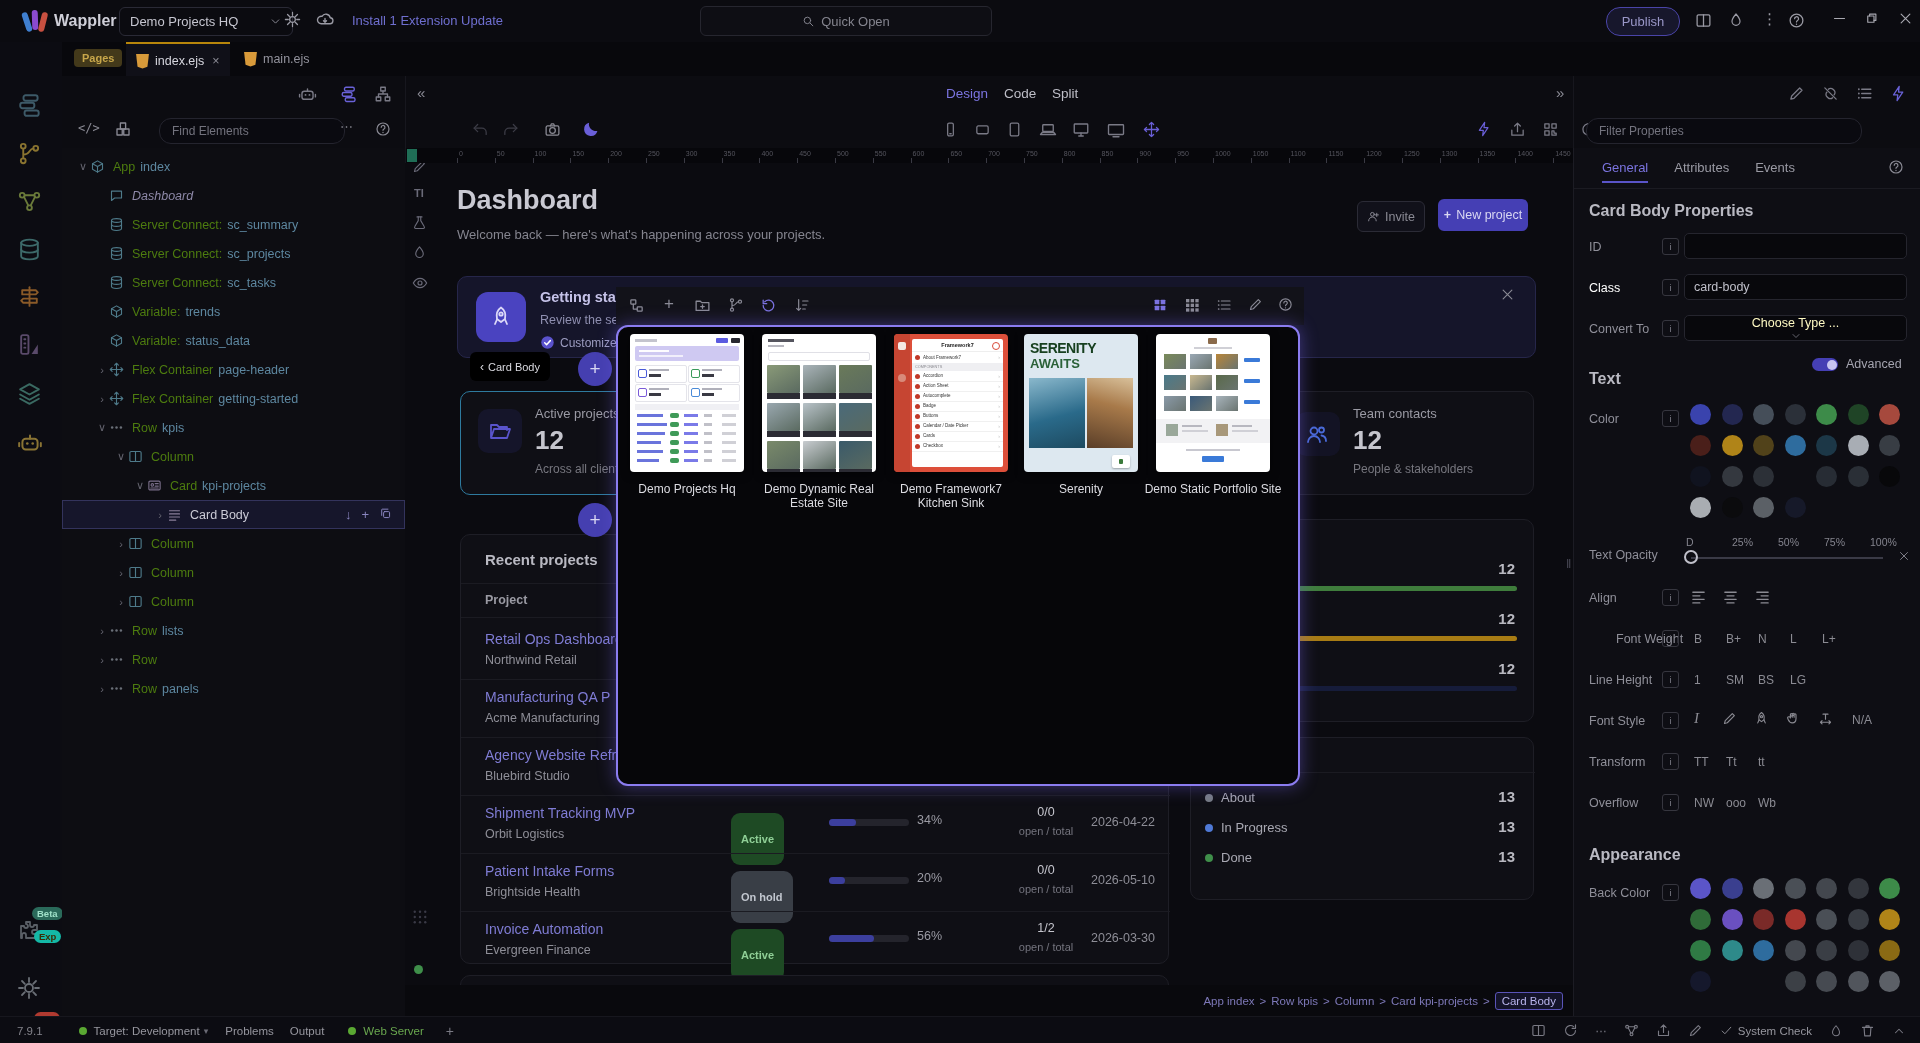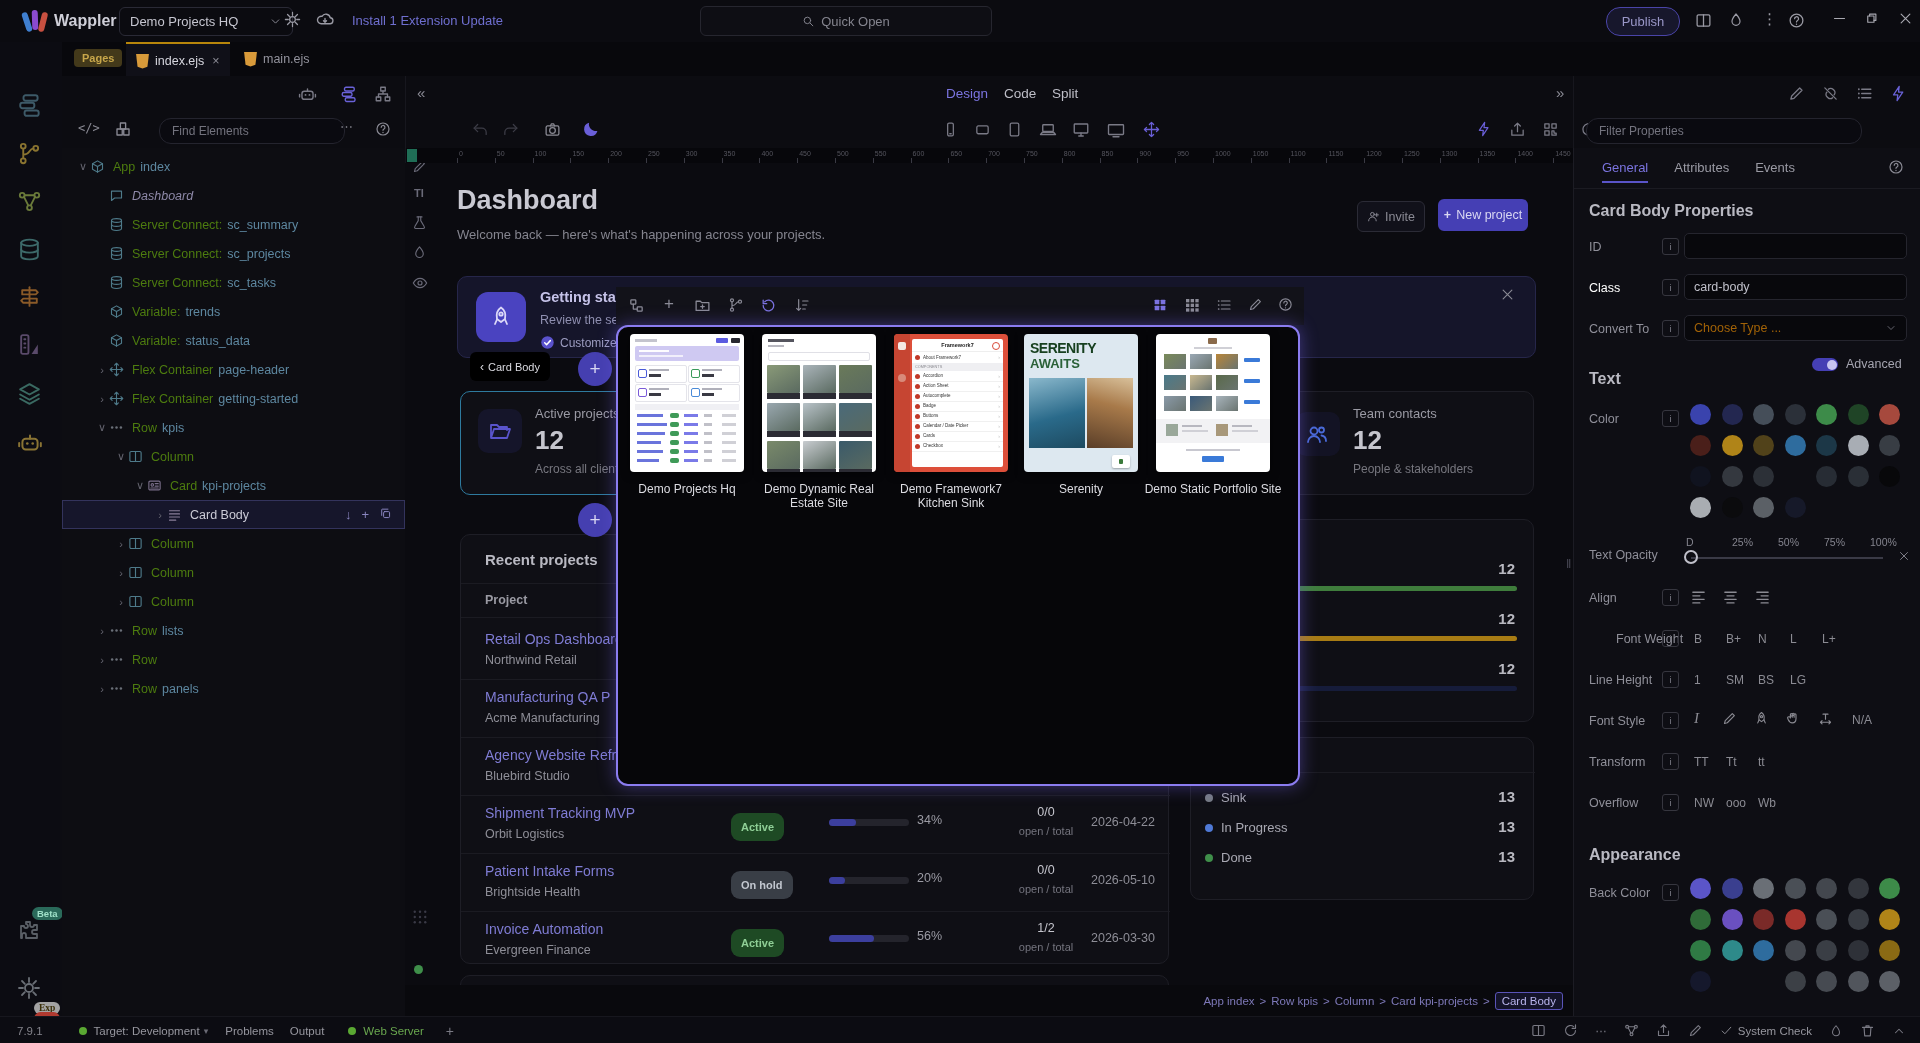--- a/index.html
+++ b/index.html
@@ -54,21 +54,21 @@
   .banner{position:absolute;left:52px;top:113px;width:1077px;height:80px;background:#15152a;border:1px solid #26264a;border-radius:10px;}
   .rocket-tile{position:absolute;left:18px;top:15px;width:50px;height:50px;background:#4a43c0;border-radius:12px;display:flex;align-items:center;justify-content:center;}
   .card{position:absolute;background:#0f0f15;border:1px solid #1e1e26;border-radius:10px;box-sizing:border-box;}
   .kpi-label{font-size:13px;color:#9a9aa4;}
   .kpi-value{font-size:26px;font-weight:bold;color:#c5c5cd;}
   .kpi-sub{font-size:12px;color:#77777f;}
   .plus-circle{position:absolute;width:34px;height:34px;border-radius:50%;background:#453fb0;color:#d8d6f2;font-size:19px;display:flex;align-items:center;justify-content:center;}
   .seltag{position:absolute;left:65px;top:189px;width:80px;height:29px;background:#000;border-radius:6px;color:#dadae0;font-size:11px;display:flex;align-items:center;justify-content:center;gap:4px;z-index:3;}
   .rrow-name{font-size:14px;color:#7f7cd4;}
   .rrow-client{font-size:12.5px;color:#8f8f98;}
-  .pill{position:absolute;font-size:11px;font-weight:bold;border-radius:9px;padding:8px 10px;}
+  .pill{position:absolute;font-size:11px;font-weight:bold;border-radius:9px;padding:20px 10px;}
   .pill.active{background:#1e4a24;color:#8fcf96;}
   .pill.hold{background:#393e46;color:#c2c7cf;}
   .ptrack{position:absolute;width:80px;height:7px;border-radius:4px;background:#24242c;}
   .pfill{height:7px;border-radius:4px;background:#3c3f9e;}
   .divline{position:absolute;height:1px;background:#1b1b22;}
   
   .crumbbar{position:absolute;left:405px;top:985px;width:1168px;height:31px;background:#09090d;}
   .crumb{position:absolute;right:10px;top:7px;font-size:11.5px;color:#7d78b8;display:flex;align-items:center;gap:5px;}
   .crumb .cur{border:1px solid #5a54b8;border-radius:3px;padding:2px 6px;color:#b8b4ec;background:#14142a;}
   .statusbar{position:absolute;left:0;top:1016px;width:1920px;height:27px;background:#0c0c12;border-top:1px solid #17171e;display:flex;align-items:center;font-size:11.5px;color:#96969e;}
@@ -241,21 +241,21 @@
           <path d="M9 4h4v3a2 2 0 1 0 4 0h3v5h-3a2 2 0 1 0 0 4h3v4H9v-3a2 2 0 1 0-4 0v3H4v-12h3a2 2 0 1 0 2-2z"></path>
         </svg>
       </span>
     <span class="mini-badge" style="left:32px;top:865px;background:#2a6a5a;color:#9fe0c8;">Beta</span>
     <span class="rail-ic" style="top:934px;">
         <svg width="24" height="24" viewBox="0 0 24 24" fill="none" stroke="#6a6f76" stroke-width="1.8" stroke-linecap="round" stroke-linejoin="round" style="display:block">
           <circle cx="12" cy="12" r="4"></circle>
           <path d="M12 2v4M12 18v4M2 12h4M18 12h4M5 5l2.8 2.8M16.2 16.2L19 19M19 5l-2.8 2.8M7.8 16.2L5 19"></path>
         </svg>
       </span>
-    <span class="mini-badge" style="left:34px;top:960px;background:#a3a3a3;color:#3a2f08;font-family:Liberation Serif, serif;">Exp</span>
+    <span class="mini-badge" style="left:34px;top:888px;background:#14b8a6;color:#3a2f08;">Exp</span>
     <span class="rail-ic" style="top:982px;">
         <svg width="24" height="24" viewBox="0 0 24 24" fill="none" stroke="#b05a9a" stroke-width="1.8" stroke-linecap="round" stroke-linejoin="round" style="display:block">
           <path d="M5 6c1 8 2 12 3 14M11 5c0 8 .5 12 1 15M18 6c-1 8-2 12-3 14" stroke-width="3"></path>
         </svg>
       </span>
     <span class="mini-badge" style="left:34px;top:970px;background:#b03a30;color:#f0d8d4;">Pro</span>
   </div>
 
   <div class="tabstrip">
     <span class="pages-badge">Pages</span>
@@ -912,21 +912,21 @@
           <span class="abs nw" style="right:18px;top:90px;font-size:15px;font-weight:bold;color:#b8b8c0;">12</span>
           <span class="abs" style="left:10px;top:116px;width:316px;height:5px;border-radius:3px;background:#a87c14;"></span>
           <span class="abs nw" style="right:18px;top:140px;font-size:15px;font-weight:bold;color:#b8b8c0;">12</span>
           <span class="abs" style="left:10px;top:166px;width:316px;height:5px;border-radius:3px;background:#161c3a;"></span>
         </div>
       </div>
 
     <div class="card" style="left:785px;top:574px;width:344px;height:163px;">
         <div id="status-rows">
           <span class="abs" style="left:14px;top:56px;width:8px;height:8px;border-radius:50%;background:#767b84;"></span>
-          <span class="abs nw" style="left:30px;top:52px;font-size:13px;color:#a8a8b2;">Sink</span>
+          <span class="abs nw" style="left:30px;top:52px;font-size:13px;color:#a8a8b2;">About</span>
           <span class="abs nw" style="right:18px;top:50px;font-size:15px;font-weight:bold;color:#b8b8c0;">13</span>
           <span class="abs" style="left:14px;top:86px;width:8px;height:8px;border-radius:50%;background:#4f79d6;"></span>
           <span class="abs nw" style="left:30px;top:82px;font-size:13px;color:#a8a8b2;">In Progress</span>
           <span class="abs nw" style="right:18px;top:80px;font-size:15px;font-weight:bold;color:#b8b8c0;">13</span>
           <span class="abs" style="left:14px;top:116px;width:8px;height:8px;border-radius:50%;background:#3f8f4a;"></span>
           <span class="abs nw" style="left:30px;top:112px;font-size:13px;color:#a8a8b2;">Done</span>
           <span class="abs nw" style="right:18px;top:110px;font-size:15px;font-weight:bold;color:#b8b8c0;">13</span>
           <span class="divline" style="left:0;top:34px;width:344px;"></span>
         </div>
       </div>
@@ -969,21 +969,21 @@
     <div class="pinput" style="left:110px;top:85px;width:223px;"></div>
 
     <span class="plabel" style="left:15px;top:133px;color:#ffffff;">Class</span>
     <span class="ibox" style="left:88px;top:131px;">i</span>
     <div class="pinput" style="left:110px;top:126px;width:223px;">
         <span>card-body</span>
       </div>
 
     <span class="plabel" style="left:15px;top:174px;">Convert To</span>
     <span class="ibox" style="left:88px;top:172px;">i</span>
-    <div class="pinput" style="left:110px;top:167px;width:223px;color:#a16207;justify-content:space-between;">
+    <div class="pinput" style="left:110px;top:167px;width:223px;color:#fef9c3;justify-content:space-between;flex-direction:column;">
       <span>Choose Type ...</span>
         <span>
           <svg width="12" height="12" viewBox="0 0 24 24" fill="none" stroke="#6e6e78" stroke-width="1.8" stroke-linecap="round" stroke-linejoin="round" style="display:block">
             <path d="M6 9l6 6 6-6"></path>
           </svg>
         </span>
     </div>
 
     <span class="toggle" style="left:238px;top:210px;"></span>
     <span class="abs nw" style="left:272px;top:209px;font-size:12.5px;color:#a5a5b0;">Advanced</span>

